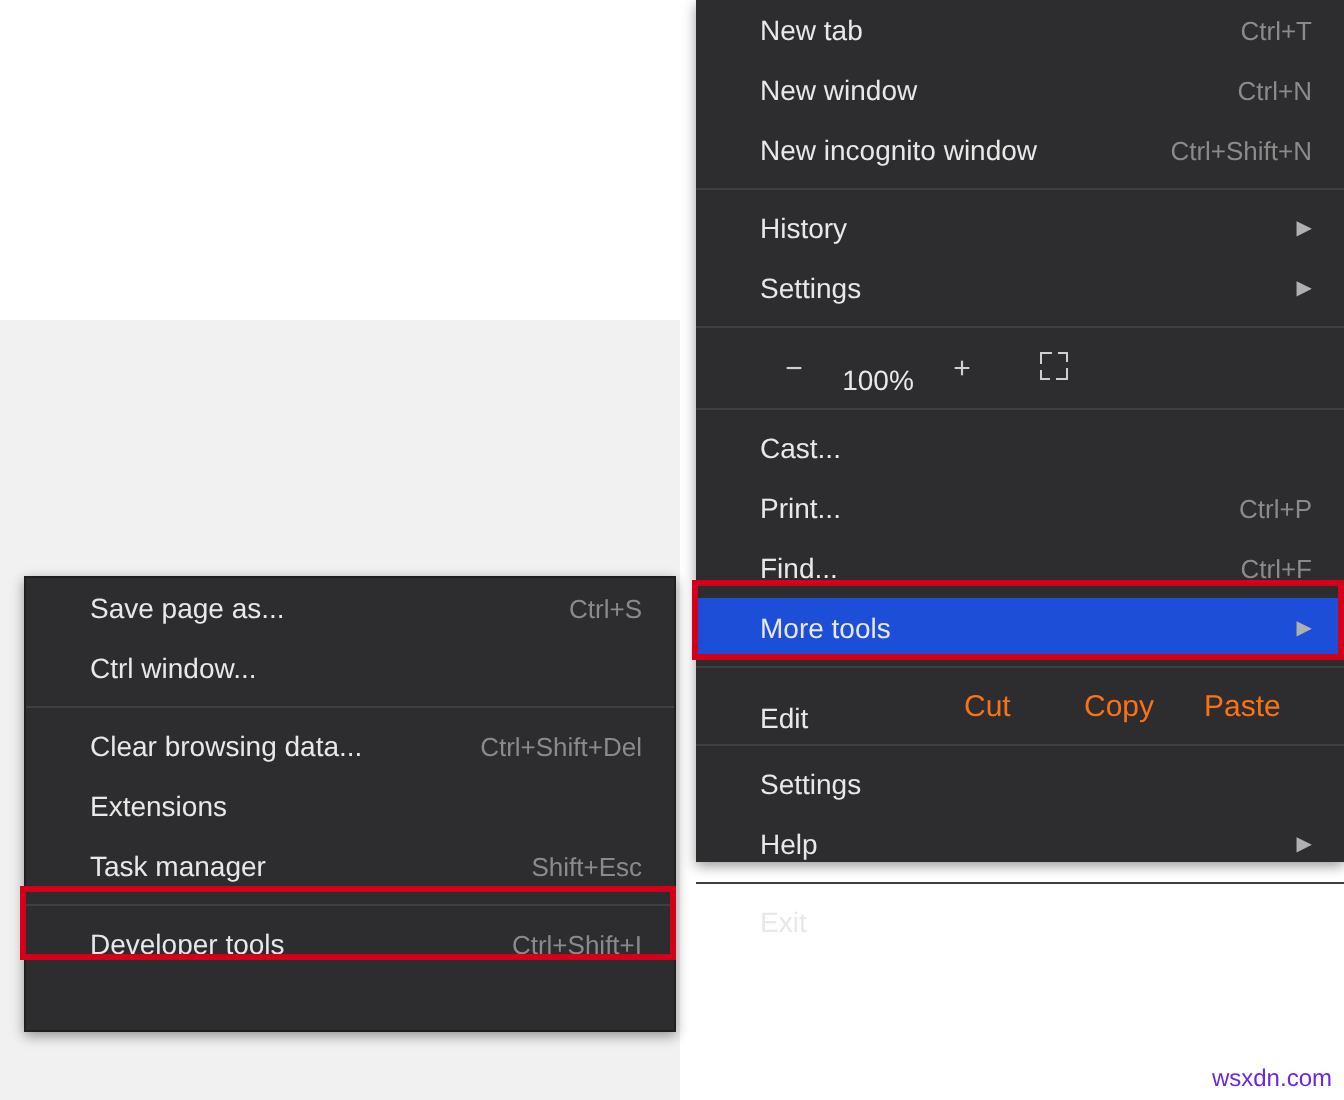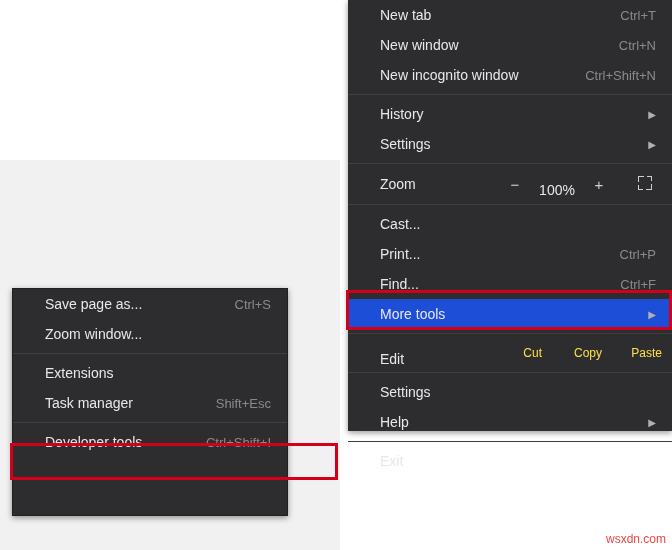--- a/index.html
+++ b/index.html
@@ -24,21 +24,21 @@
     color: #e8e8e8;
     box-shadow: 0 2px 6px rgba(0,0,0,0.4);
   }
   .menu.main {
     left: 348px; top: 0;
     width: 324px;
     height: 431px;
   }
   .menu.sub {
     left: 12px; top: 288px;
-    width: 276px;
+    width: 326px;
     height: 228px;
     border: 1px solid #202020;
     text-align: center;
   }
   .item {
     display: flex;
     align-items: center;
     justify-content: space-between;
     padding: 6px 16px 6px 32px;
     height: 30px;
@@ -130,28 +130,28 @@
   .fs-icon .c3 { left: 0; bottom: 0; border-right: none; border-top: none; }
   .edit-row {
     display: flex;
     align-items: center;
     padding: 6px 10px 6px 32px;
     height: 30px;
   }
   .edit-label { flex: 1; margin-top: 12px; }
   .edit-btn {
     width: 60px;
-    text-align: right;
-    color: #fde047;
-    font-size: 12px;
+    text-align: left;
+    color: #f97316;
+    font-size: 15px;
   }
   .watermark {
     position: absolute;
     right: 6px; bottom: 4px;
-    color: #ef4444;
+    color: #6d28d9;
     font-size: 12px;
     font-family: Arial, sans-serif;
   }
 </style>
 </head>
 <body>
 
 <div class="gray-bg"></div>
 
 <div class="menu main">
@@ -176,21 +176,20 @@
     <span class="arrow">▶</span>
   </div>
   <div class="item">
     <span class="label">Settings</span>
     <span class="arrow">▶</span>
   </div>
 
   <div class="sep"></div>
 
   <div class="zoom-row">
-    <span class="label zoom-label">Zoom</span>
     <div class="zoom-ctrl">
       <span class="zbtn">−</span>
       <span class="zval">100%</span>
       <span class="zbtn">+</span>
       <span class="fs-btn">
         <span class="fs-icon"><span class="c2"></span><span class="c3"></span></span>
       </span>
     </div>
   </div>
 
@@ -237,25 +236,29 @@
     <span class="label">Exit</span>
   </div>
 </div>
 
 <div class="menu sub">
   <div class="item">
     <span class="label">Save page as...</span>
     <span class="shortcut">Ctrl+S</span>
   </div>
   <div class="item">
-    <span class="label">Zoom window...</span>
-  </div>
-
-  <div class="sep"></div>
-
+    <span class="label">Ctrl window...</span>
+  </div>
+
+  <div class="sep"></div>
+
+  <div class="item">
+    <span class="label">Clear browsing data...</span>
+    <span class="shortcut">Ctrl+Shift+Del</span>
+  </div>
   <div class="item">
     <span class="label">Extensions</span>
   </div>
   <div class="item">
     <span class="label">Task manager</span>
     <span class="shortcut">Shift+Esc</span>
   </div>
 
   <div class="sep"></div>
 

